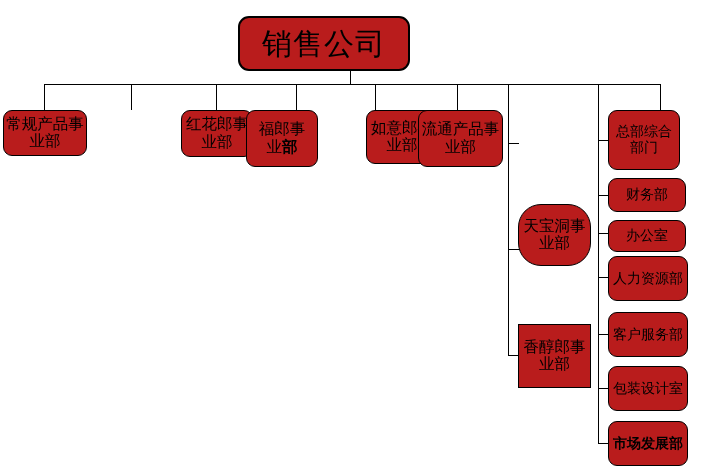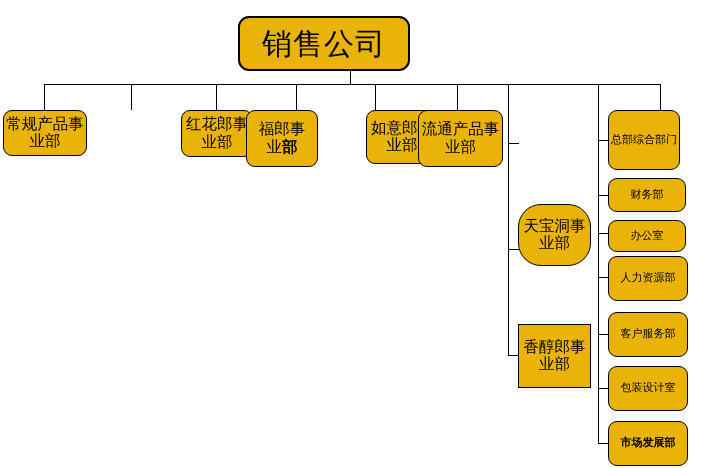--- a/index.html
+++ b/index.html
@@ -12,21 +12,21 @@
     position:relative;
     width:713px;
     height:468px;
     background:#ffffff;
     overflow:hidden;
   }
   .node{
     position:absolute;
     box-sizing:border-box;
     border:1.3px solid #000000;
-    background:#eab308;
+    background:#b91c1c;
     display:flex;
     align-items:center;
     justify-content:center;
     text-align:center;
     line-height:1.12;
     z-index:3;
   }
   .node .label{
     display:block;
     width:100%;
@@ -39,21 +39,21 @@
     border-width:2px;
     border-radius:11px;
     font-size:30px;
     letter-spacing:1px;
   }
   
   .rounded{ border-radius:9px; }
   
   .square{ border-radius:0; }
   .fs15{ font-size:15.5px; }
-  .fs14{ font-size:11px; }
+  .fs14{ font-size:14px; }
   .bold{ font-weight:bold; }
   .mixed-bold b{ font-weight:bold; }
 
   .line{
     position:absolute;
     background:#000000;
     z-index:1;
   }
   .hline{ height:1.3px; }
   .vline{ width:1.3px; }

